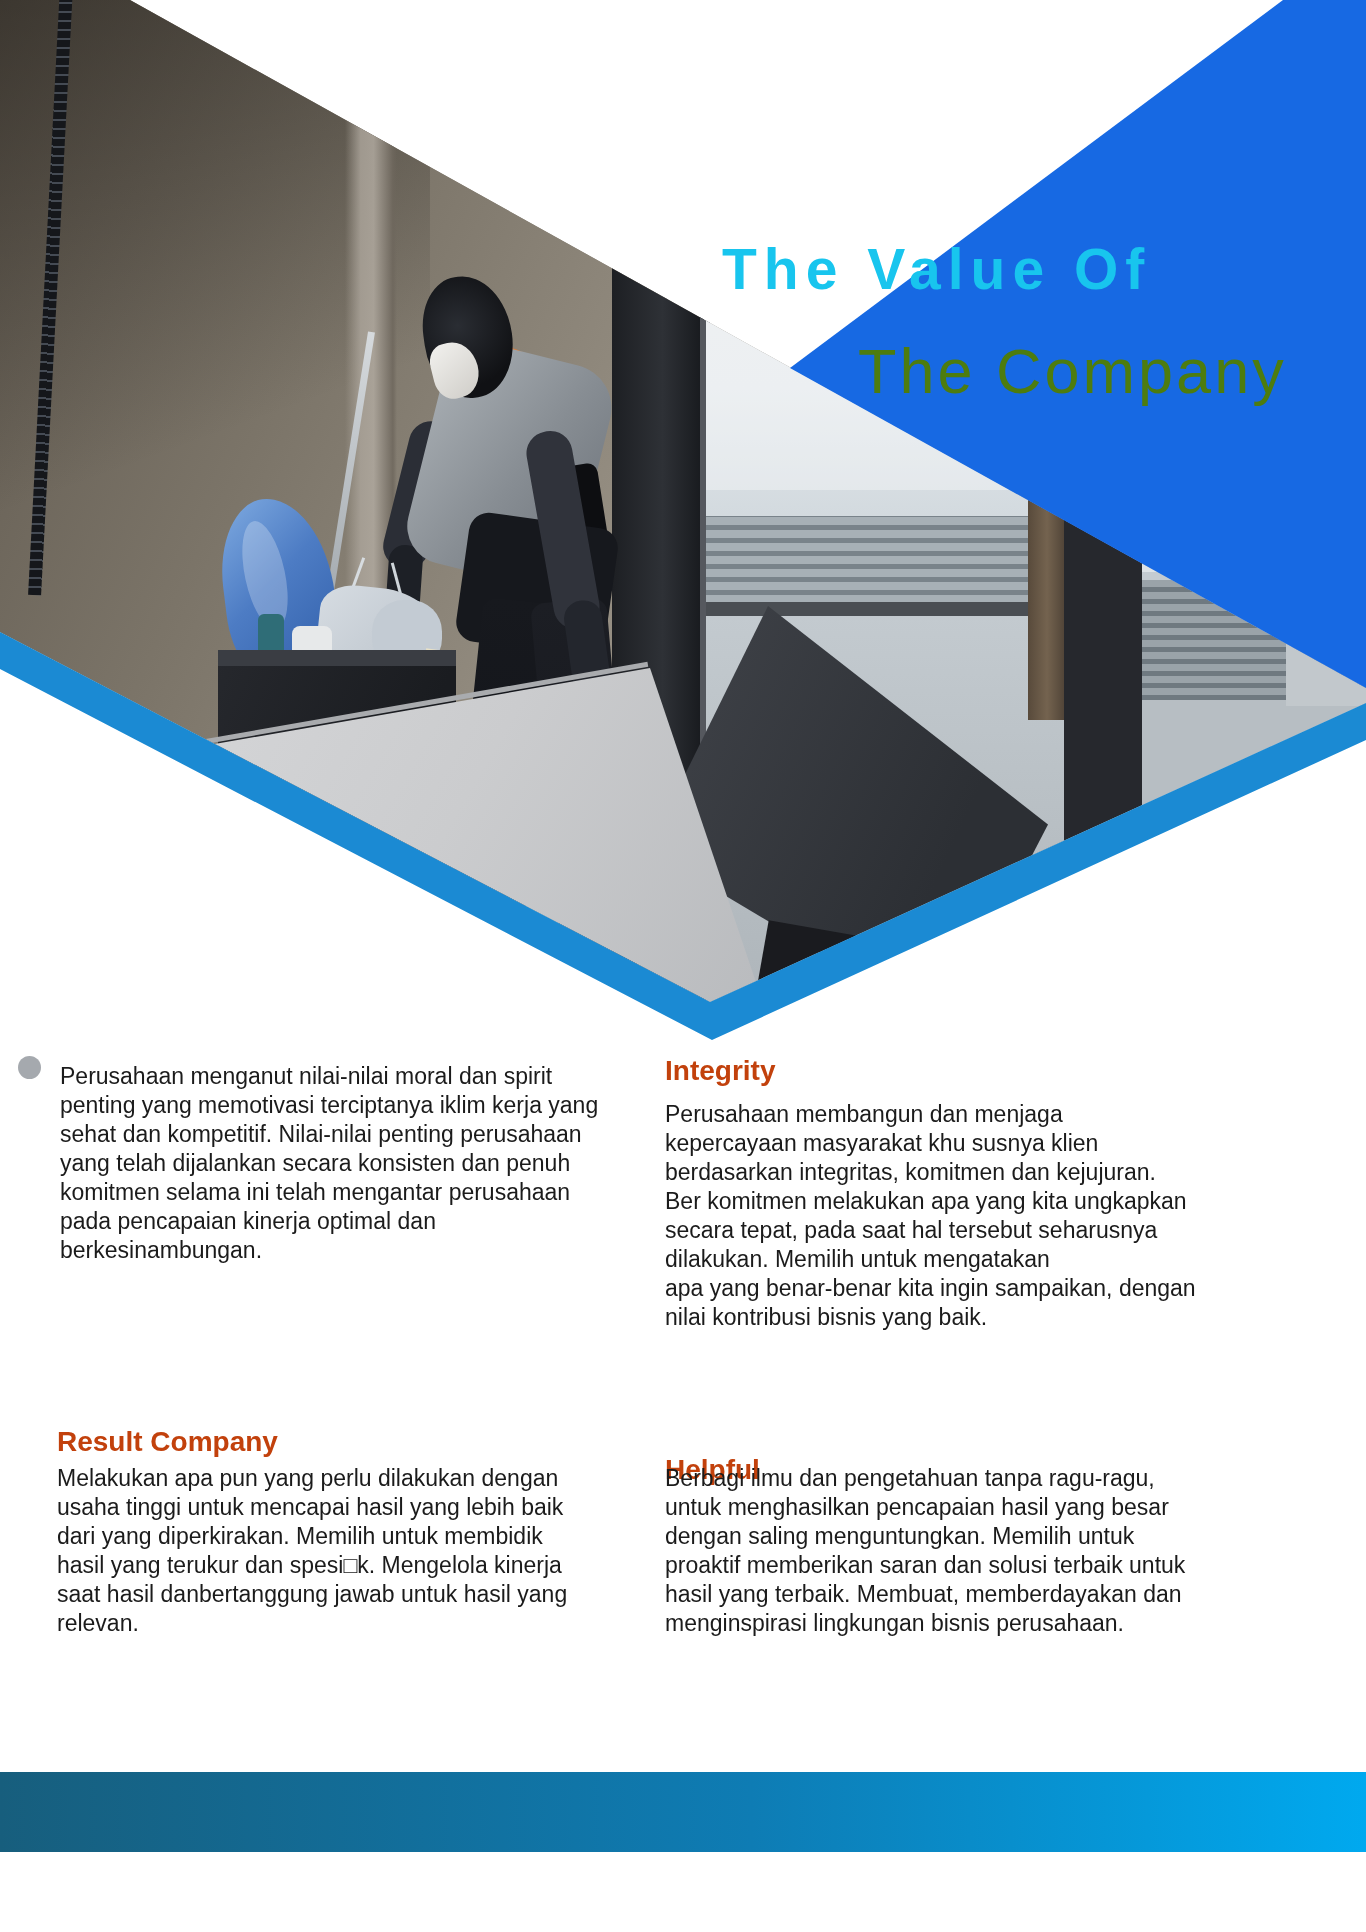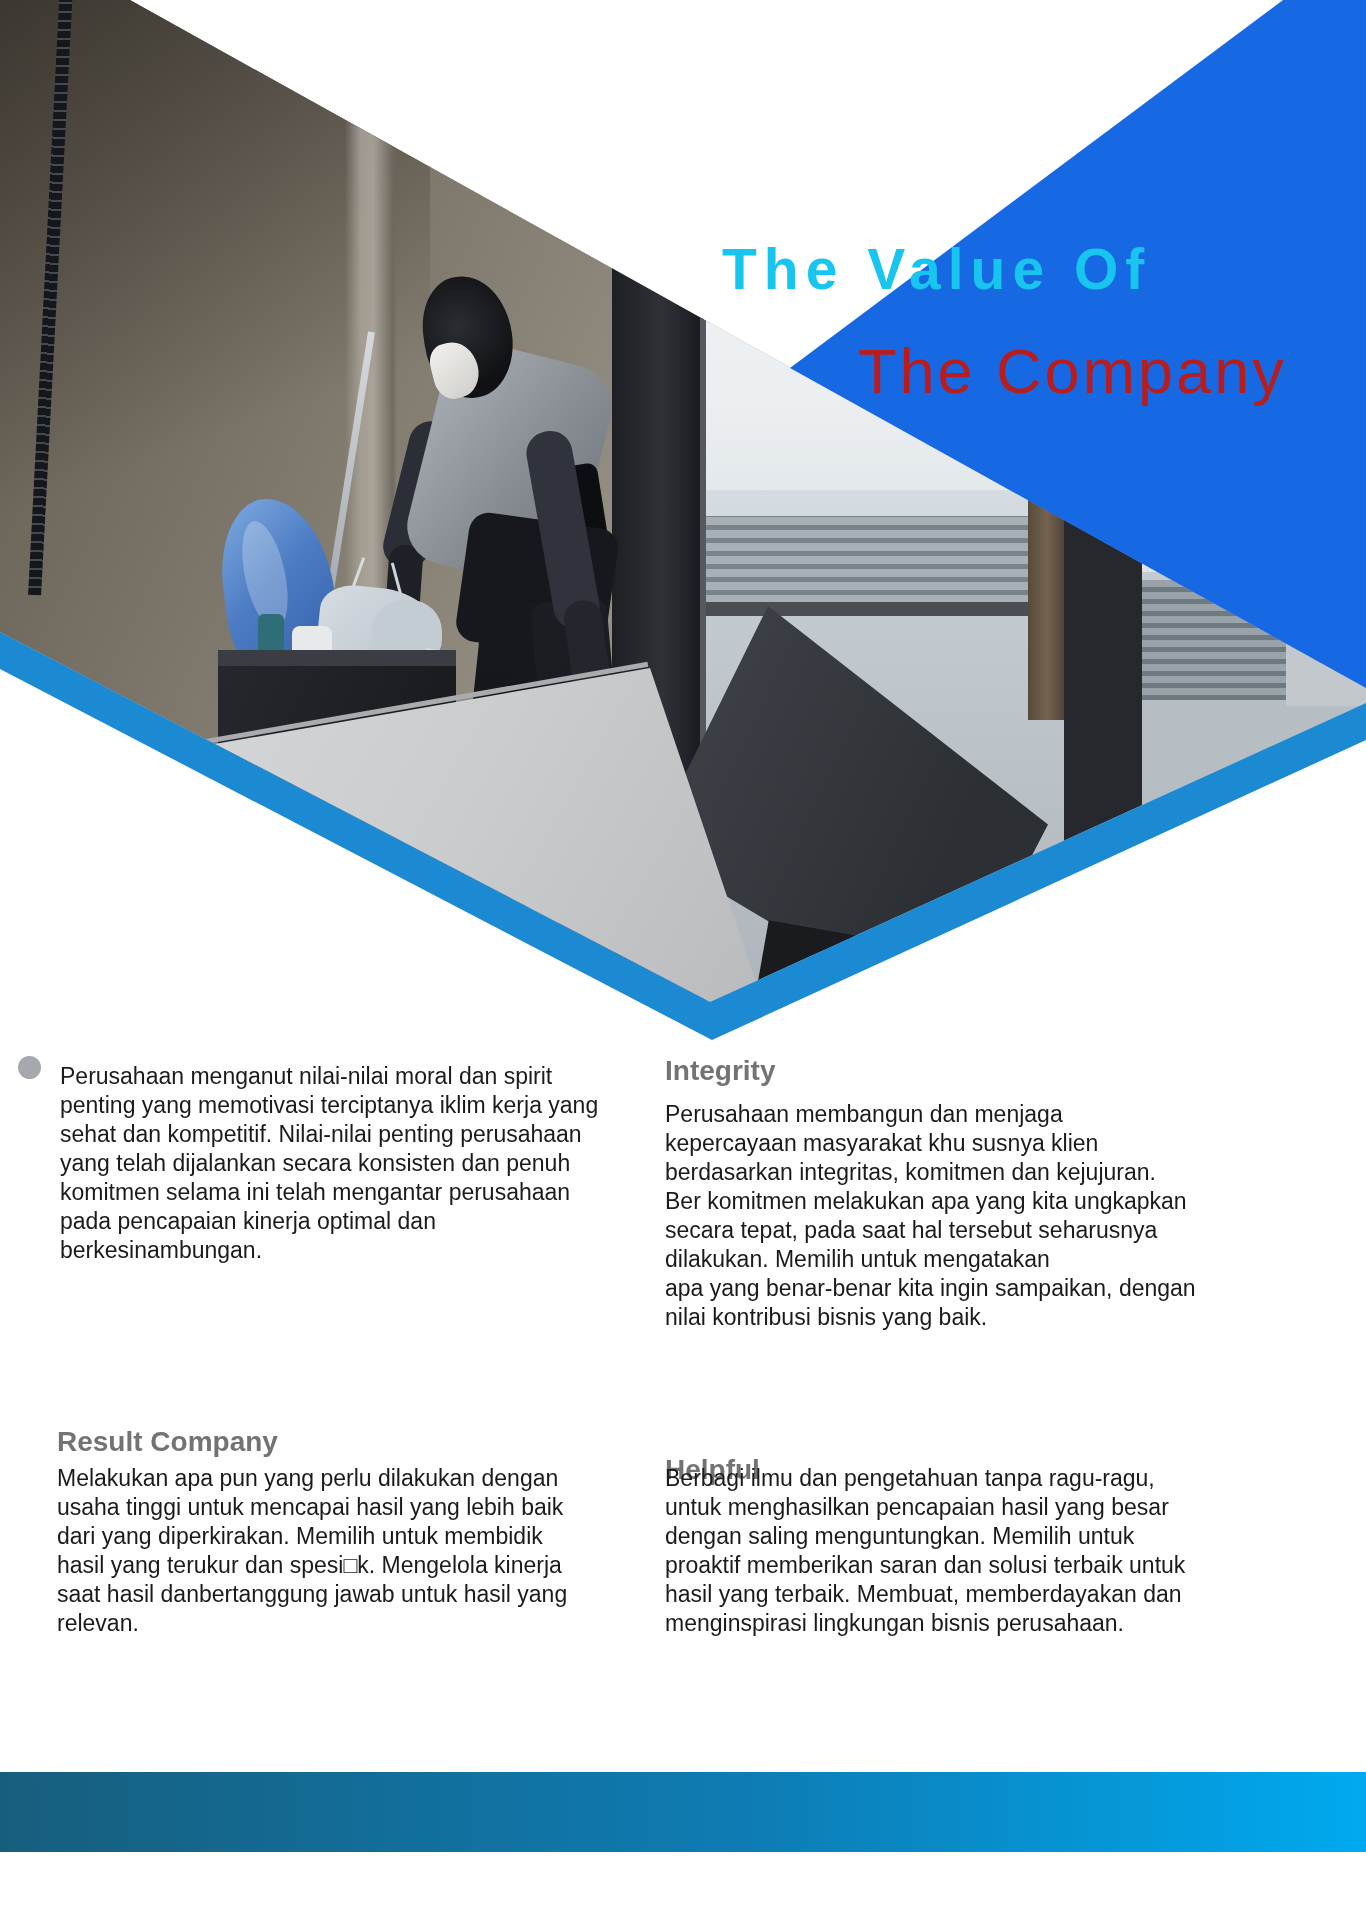--- a/index.html
+++ b/index.html
@@ -103,27 +103,27 @@
   
   .v-stripe{left:0;top:0;width:1366px;height:1100px;background:#1b8ad3;
     clip-path:polygon(0px 632px,710px 1002px,1366px 703px,1366px 740px,712px 1040px,0px 669px);}
   .blue-triangle{left:0;top:0;width:1366px;height:700px;background:#1769e3;
     clip-path:polygon(1283px 0px,1366px 0px,1366px 688px,790px 368px);}
 
   
   .title-accent{left:686px;top:241px;font-size:57px;font-weight:bold;letter-spacing:7px;
     line-height:1;color:#18c5ee;white-space:nowrap;margin-left:36px;}
   .title-sub{left:858px;top:340px;font-size:63px;font-weight:400;letter-spacing:3px;
-    line-height:1;color:#b91c1c;white-space:nowrap;}
+    line-height:1;color:#4d7c0f;white-space:nowrap;}
 
   
   .bullet{left:18px;top:1056px;width:23px;height:23px;border-radius:50%;background:#a5a9ae;}
   .body-text{font-size:23px;line-height:29px;color:#1b1b1b;white-space:pre-line;width:640px;}
   .intro{left:60px;top:1062px;}
-  .heading{font-size:28px;font-weight:bold;line-height:1;color:#737373;white-space:nowrap;}
+  .heading{font-size:28px;font-weight:bold;line-height:1;color:#c2410c;white-space:nowrap;}
   .h-integrity{left:665px;top:1057px;}
   .p-integrity{left:665px;top:1100px;}
   .h-result{left:57px;top:1428px;}
   .p-result{left:57px;top:1464px;}
   .h-helpful{left:665px;top:1428px;margin-top:28px;}
   .p-helpful{left:665px;top:1464px;}
 
   
   .footer-bar{left:0;top:1772px;width:1366px;height:80px;
     background:linear-gradient(90deg,#175e7d 0%,#0e7cb4 55%,#00a9ef 100%);}

